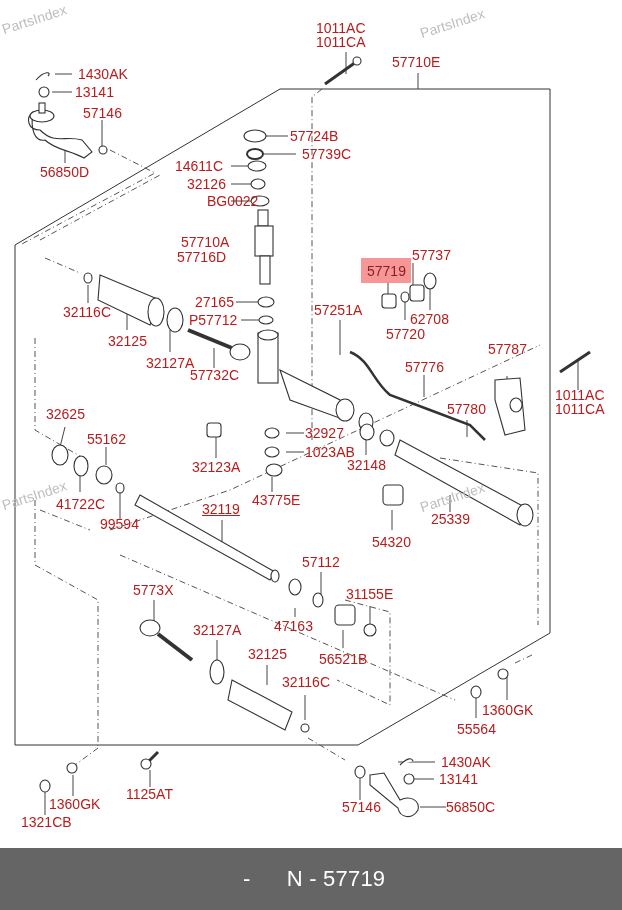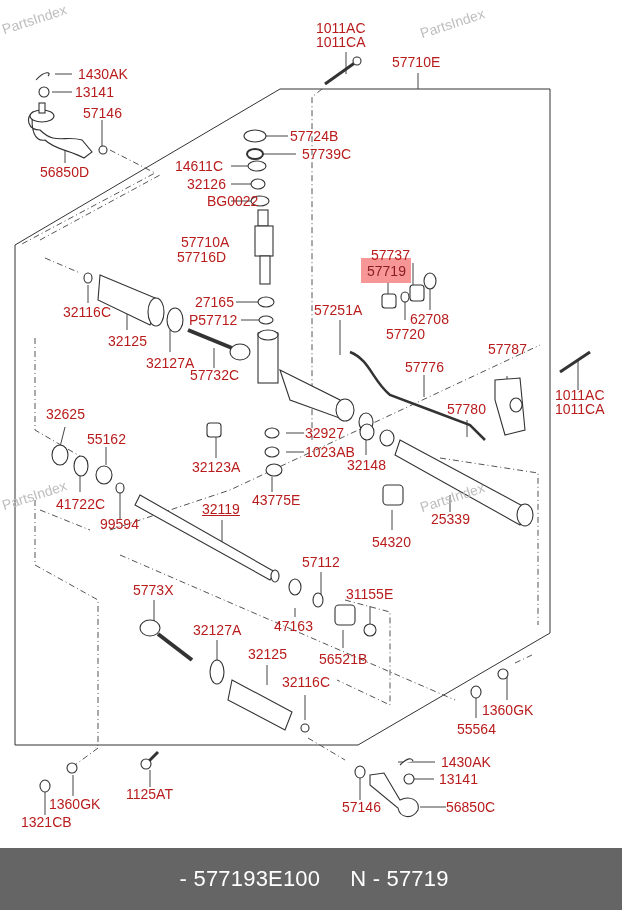--- a/index.html
+++ b/index.html
@@ -208,21 +208,21 @@
   <div class="lbl" style="left:75px;top:85px;">13141</div>
   <div class="lbl" style="left:83px;top:106px;">57146</div>
   <div class="lbl" style="left:40px;top:165px;">56850D</div>
   <div class="lbl" style="left:290px;top:129px;">57724B</div>
   <div class="lbl" style="left:302px;top:147px;">57739C</div>
   <div class="lbl" style="left:175px;top:159px;">14611C</div>
   <div class="lbl" style="left:187px;top:177px;">32126</div>
   <div class="lbl" style="left:175px;top:194px;margin-left:32px;">BG0022</div>
   <div class="lbl lbl2" style="left:181px;top:235px;">57710A</div>
   <div class="lbl lbl2" style="left:177px;top:250px;">57716D</div>
-  <div class="lbl" style="left:371px;top:248px;">57737</div>
+  <div class="lbl" style="left:412px;top:248px;">57737</div>
   <div class="lbl hl-text" style="left:367px;top:264px;">57719</div>
   <div class="lbl" style="left:410px;top:312px;">62708</div>
   <div class="lbl" style="left:386px;top:327px;">57720</div>
   <div class="lbl" style="left:314px;top:303px;">57251A</div>
   <div class="lbl" style="left:63px;top:305px;">32116C</div>
   <div class="lbl" style="left:108px;top:334px;">32125</div>
   <div class="lbl" style="left:146px;top:356px;">32127A</div>
   <div class="lbl" style="left:195px;top:295px;">27165</div>
   <div class="lbl" style="left:189px;top:313px;">P57712</div>
   <div class="lbl" style="left:190px;top:368px;">57732C</div>
@@ -257,18 +257,17 @@
   <div class="lbl" style="left:126px;top:787px;">1125AT</div>
   <div class="lbl" style="left:21px;top:815px;">1321CB</div>
   <div class="lbl" style="left:441px;top:755px;">1430AK</div>
   <div class="lbl" style="left:439px;top:772px;">13141</div>
   <div class="lbl" style="left:342px;top:800px;">57146</div>
   <div class="lbl" style="left:446px;top:800px;">56850C</div>
 </div>
 
 <div id="footer">
   <span> - </span>
-  <span>577193E100</span>
   <span style="display:inline-block;width:30px"></span>
   <span>N</span>
   <span> - </span>
   <span>57719</span>
 </div>
 
 </body></html>

